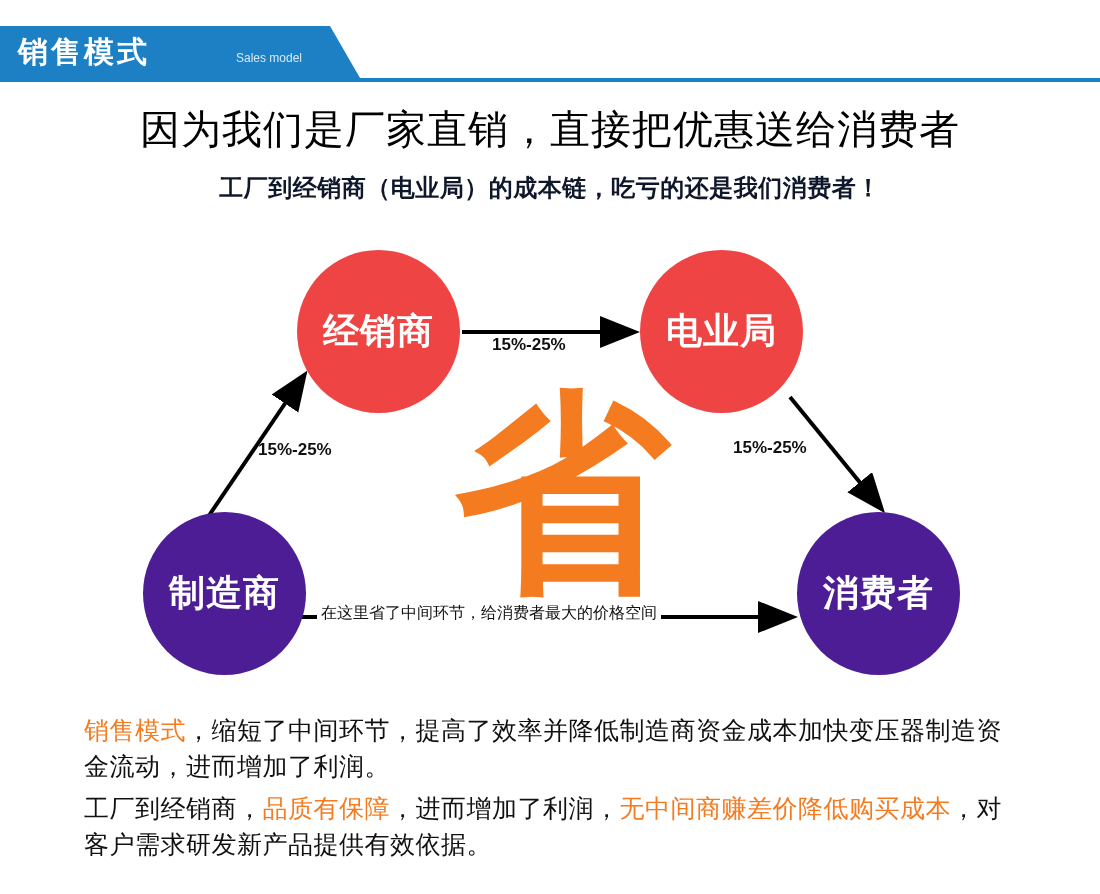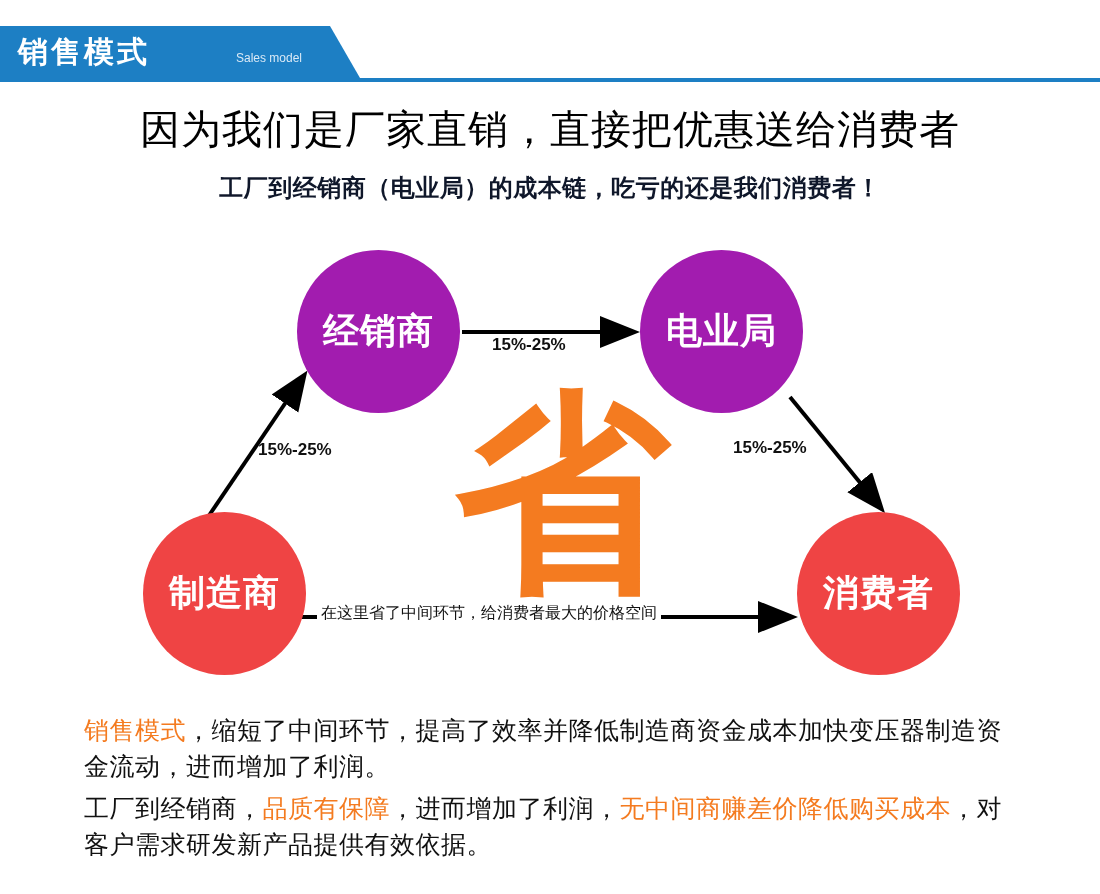--- a/index.html
+++ b/index.html
@@ -106,22 +106,22 @@
     position: absolute;
     border-radius: 50%;
     display: flex;
     align-items: center;
     justify-content: center;
     color: #ffffff;
     font-weight: bold;
     letter-spacing: 1px;
     text-align: center;
   }
-  .node-orange { background: #a21caf; }
-  .node-blue { background: #ef4444; }
+  .node-orange { background: #ef4444; }
+  .node-blue { background: #4c1d95; }
 
   #node-dealer {
     left: 297px; top: 25px; width: 163px; height: 163px;
     font-size: 36px;
   }
   #node-power {
     left: 640px; top: 25px; width: 163px; height: 163px;
     font-size: 36px;
   }
   #node-manufacturer {

